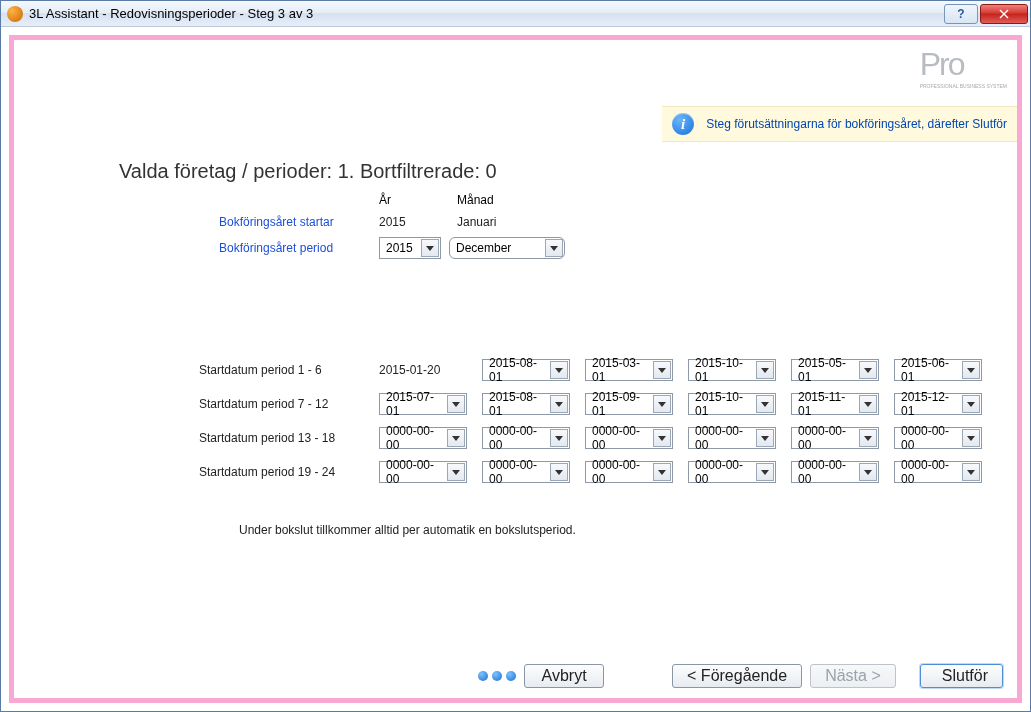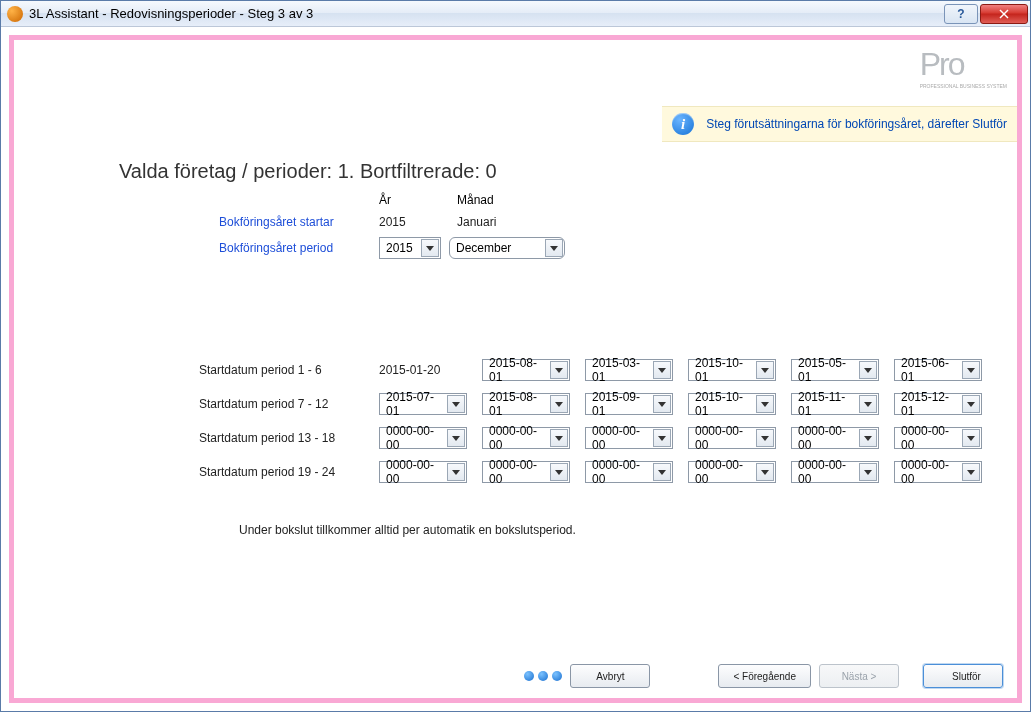--- a/index.html
+++ b/index.html
@@ -192,21 +192,21 @@
       width: 10px; height: 10px; border-radius: 50%;
       background: radial-gradient(circle at 35% 30%, #7bc2ff, #1a6fcf);
     }
     .footer .spacer { flex: 1; }
     .btn {
       height: 24px;
       padding: 0 14px;
       border: 1px solid #8a96a6;
       background: linear-gradient(to bottom, #fdfdfe, #e7ebf0);
       border-radius: 3px;
-      font-size: 10px;
+      font-size: 16px;
       color: #222;
       cursor: pointer;
       display: inline-flex;
       align-items: center;
       justify-content: center;
       margin-left: 8px;
       min-width: 80px;
     }
     .btn.disabled {
       color: #9aa2ab;

